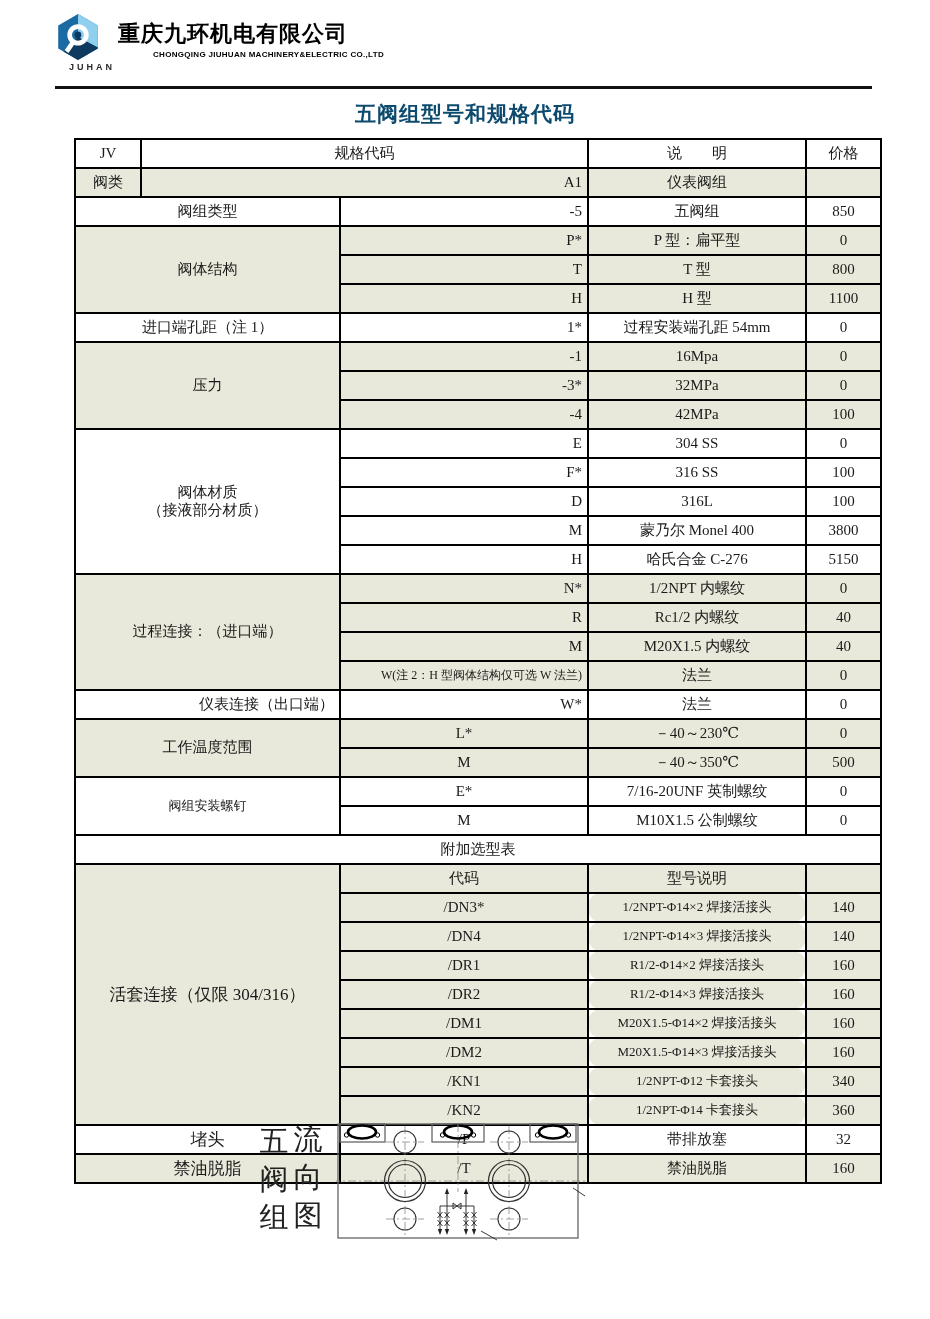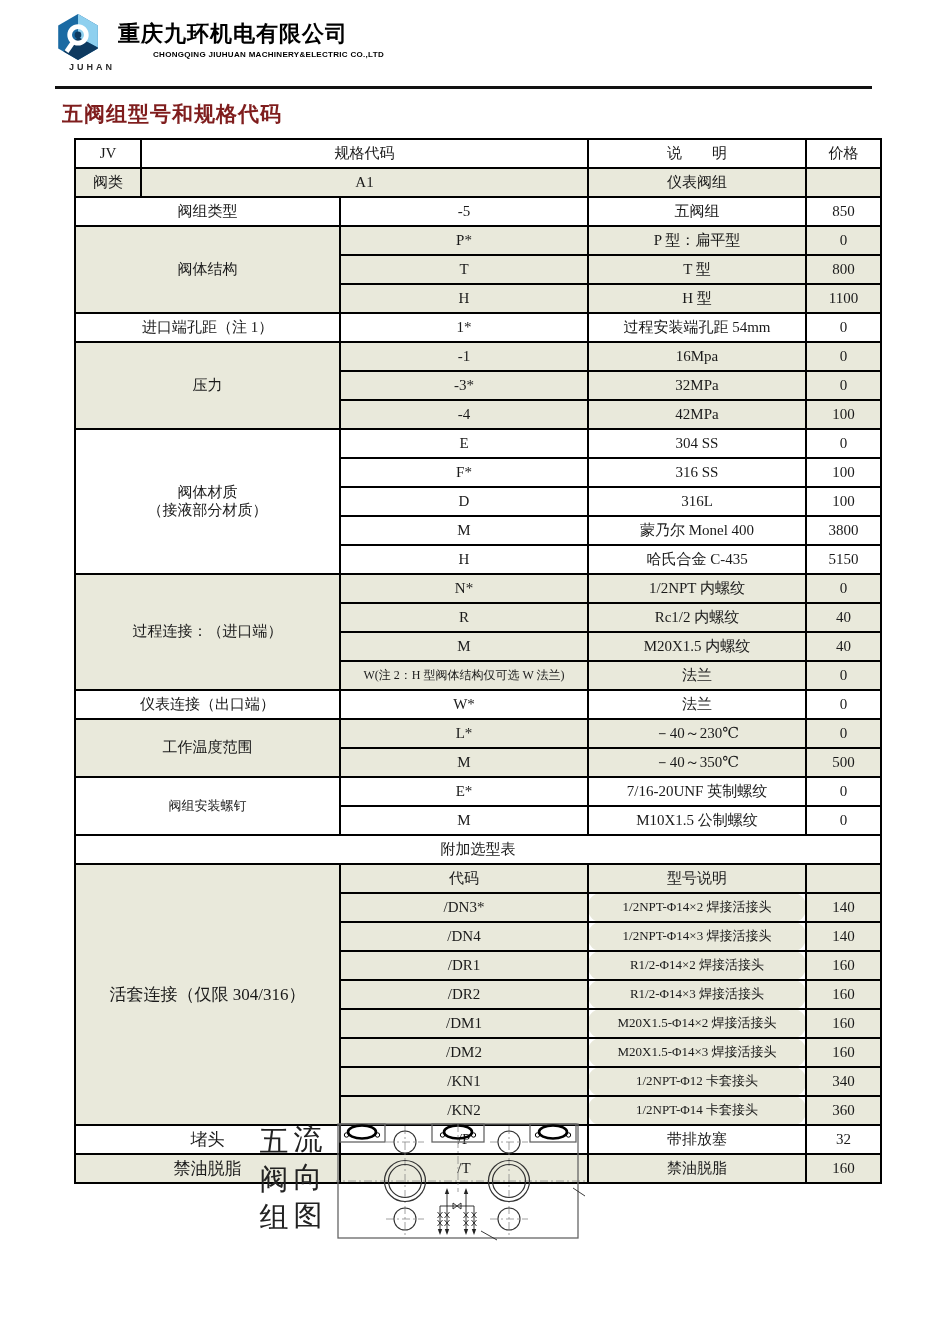--- a/index.html
+++ b/index.html
@@ -13,33 +13,33 @@
   .logo-svg{position:absolute;left:52px;top:13px;}
   .logo-wordmark{position:absolute;left:50px;top:62px;width:52px;text-align:center;
     font-family:"Liberation Sans","DejaVu Sans",sans-serif;font-size:9px;font-weight:bold;
     letter-spacing:3px;color:#2b2b2b;margin-left:16px;}
   .company-cn{position:absolute;left:118px;top:19px;font-size:22px;font-weight:bold;color:#000;letter-spacing:1px;}
   .company-en{position:absolute;left:119px;top:50px;
     font-family:"Liberation Sans","DejaVu Sans",sans-serif;font-size:8px;font-weight:bold;color:#000;letter-spacing:.3px;margin-left:34px;}
   .header-divider{position:absolute;left:55px;top:86px;width:817px;height:3px;background:#111;}
 
   
-  .page-title{position:absolute;left:62px;top:100px;width:806px;text-align:left;
-    font-size:21px;font-weight:bold;color:#7f1d1d;letter-spacing:1px;}
+  .page-title{position:absolute;left:62px;top:100px;width:806px;text-align:center;
+    font-size:21px;font-weight:bold;color:#0c4a6e;letter-spacing:1px;}
 
   
   table.spec{position:absolute;left:62px;top:138px;width:806px;
     border-collapse:collapse;table-layout:fixed;margin-left:12px;}
   table.spec td{
     border:2px solid #000;height:27px;padding:0 5px;
     font-size:15px;line-height:1.15;text-align:center;vertical-align:middle;
     white-space:pre-line;overflow:hidden;color:#1a1a1a;
   }
   table.spec tr.sh td{background:#e9e9db;}
-  table.spec td.al-l{text-align:center;}
+  table.spec td.al-l{text-align:right;}
   table.spec td.f-xs{font-size:12px;}
   table.spec td.f-s{font-size:13px;border-radius:13px;}
   table.spec td.f-lg{font-size:17px;}
 
   
   .fig-caption{position:absolute;width:32px;font-size:29px;line-height:38px;
     color:#222;word-break:break-all;text-align:center;}
   .cap-left{left:258px;top:1122px;}
   .cap-right{left:292px;top:1120px;}
   .drawing{position:absolute;left:336px;top:1118px;}
@@ -146,21 +146,21 @@
         <td>316L</td>
         <td>100</td>
       </tr>
       <tr>
         <td class="al-l">M</td>
         <td>蒙乃尔 Monel 400</td>
         <td>3800</td>
       </tr>
       <tr>
         <td class="al-l">H</td>
-        <td>哈氏合金 C-435</td>
+        <td>哈氏合金 C-276</td>
         <td>5150</td>
       </tr>
       <tr class="sh">
         <td colspan="2" rowspan="4">过程连接：（进口端）</td>
         <td class="al-l">N*</td>
         <td>1/2NPT 内螺纹</td>
         <td>0</td>
       </tr>
       <tr class="sh">
         <td class="al-l">R</td>

